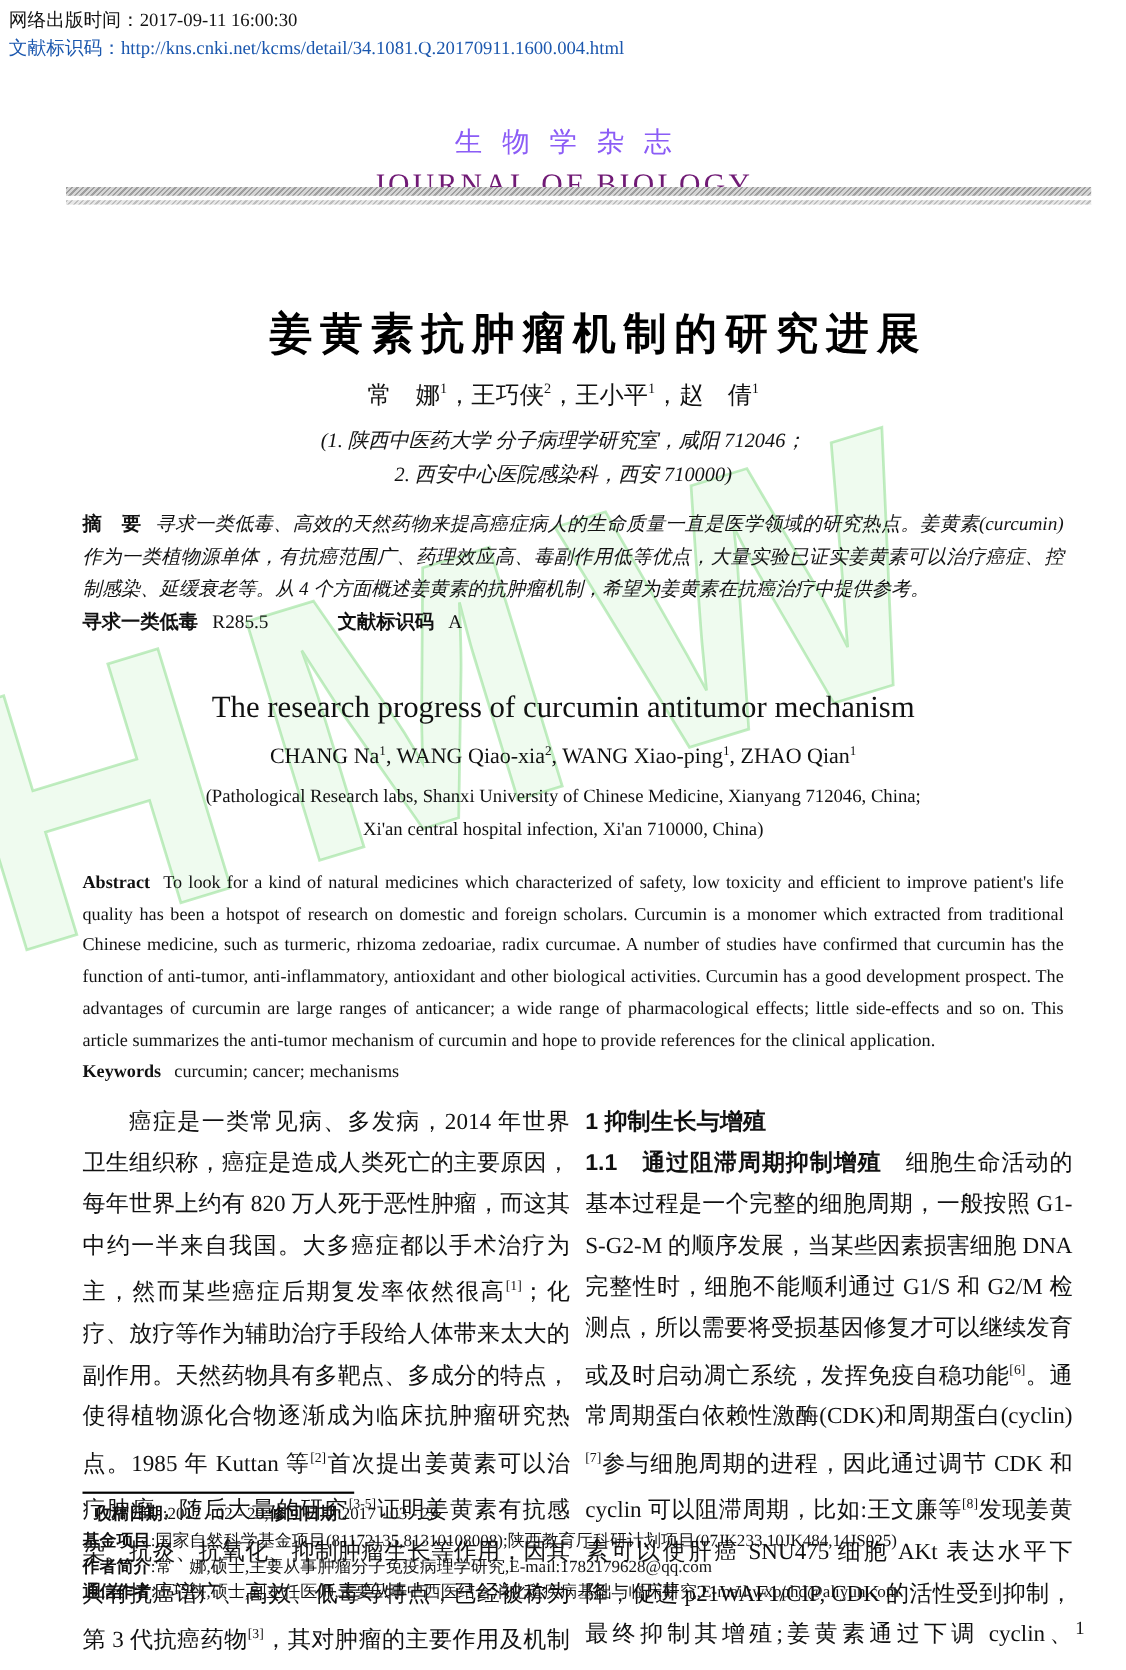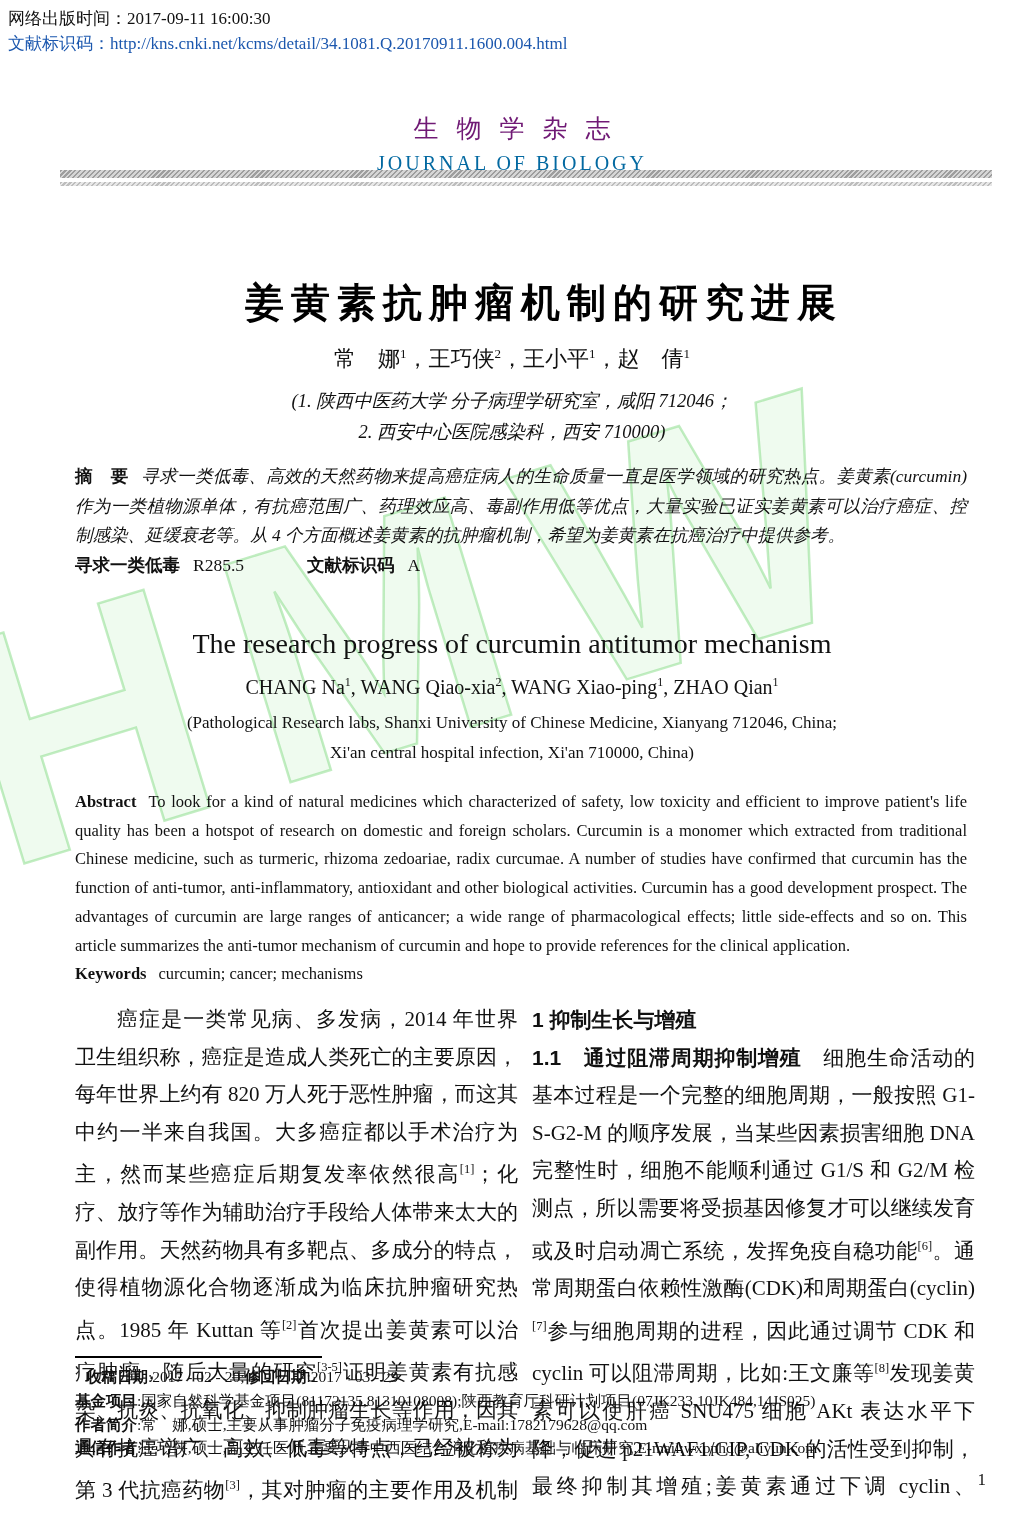--- a/index.html
+++ b/index.html
@@ -34,22 +34,22 @@
     user-select: none;
   }
 
   
   .meta { left: 8px; top: 6px; font-size: 17px; line-height: 25px; }
   .meta .lab { }
   .url-line, .url-line a { color: #1b57ae; text-decoration: none; }
 
   
   .journal { top: 112px; left: 0; width: 100%; text-align: center; }
-  .journal-cn { font-size: 25px; letter-spacing: 18px; padding-left: 18px; color:#701a75; }
-  .journal-en { font-size: 20px; letter-spacing: 3px; margin-top: 7px; color:#0369a1; }
+  .journal-cn { font-size: 25px; letter-spacing: 18px; padding-left: 18px; color:#8b5cf6; }
+  .journal-en { font-size: 27px; letter-spacing: 3px; margin-top: 7px; color:#701a75; }
 
   .rule { top: 170px; left: 60px; width: 932px; }
   .rule .b1 { height: 8px; background: repeating-linear-gradient(135deg,#9e9e9e 0 1.5px,#d6d6d6 1.5px 3.5px); }
   .rule .b2 { height: 4px; margin-top: 4px; background: repeating-linear-gradient(135deg,#bdbdbd 0 1.5px,#e7e7e7 1.5px 3.5px); }
 
   
   .title-cn { top: 250px; left: 0; width: 100%; text-align: center;
     font-family: "Liberation Sans", sans-serif;
     font-size: 39px; font-weight: bold; letter-spacing: 7px; color:#000;padding-left:32px; }
   .authors-cn { top: 344px; left: 0; width: 100%; text-align: center; font-size: 22px; }

